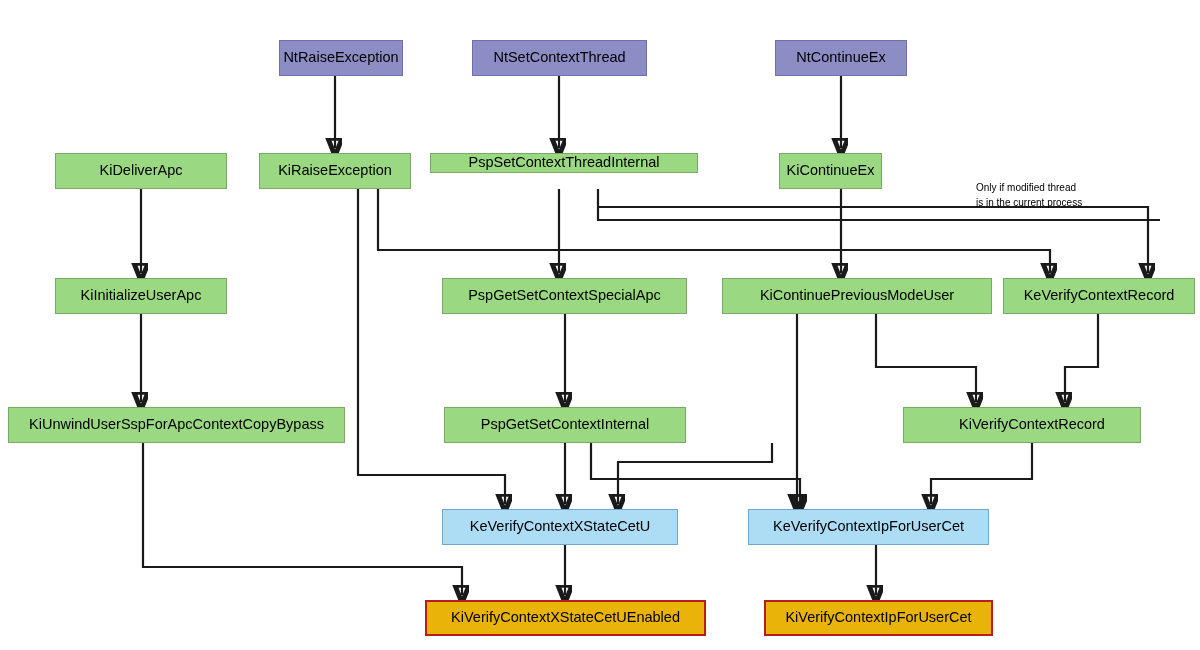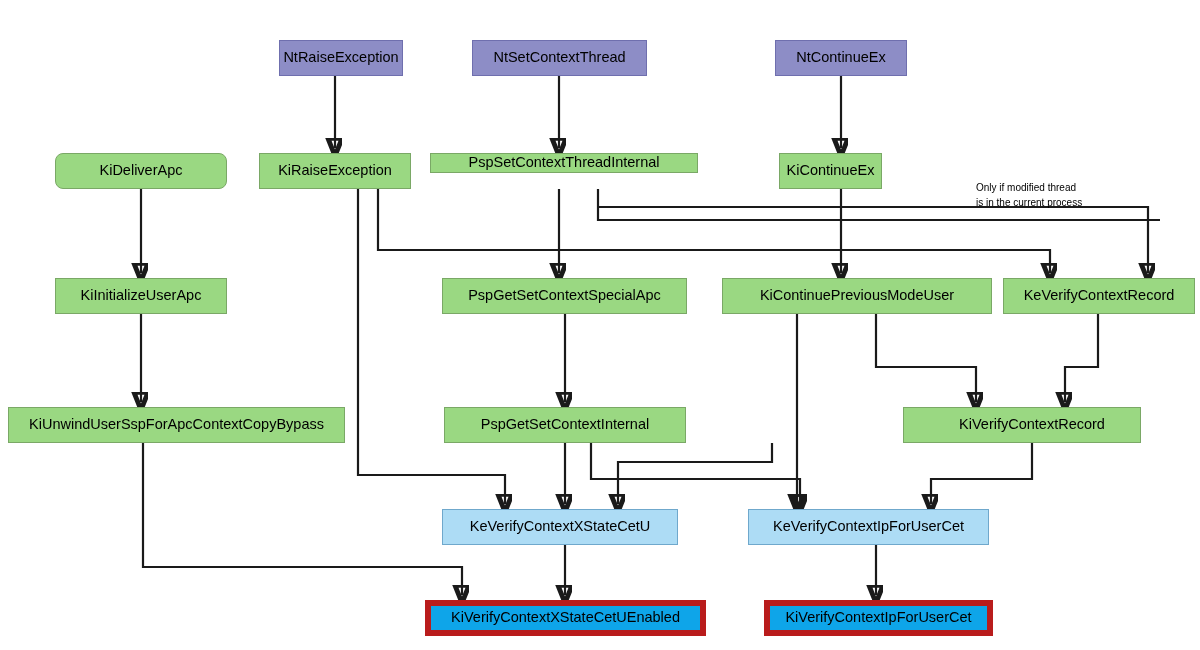--- a/index.html
+++ b/index.html
@@ -18,21 +18,21 @@
     font-size:14.5px;
     color:#000000;
     border:1px solid #7f9a6a;
     line-height:1.1;
     white-space:nowrap;
     z-index:3;
   }
   .node.kind-entry{background:#8D8DC6;border:1px solid #6f6fae;}
   .node.kind-kernel{background:#9AD882;border:1px solid #7aa866;}
   .node.kind-verify{background:#ADDCF5;border:1px solid #6fa8cc;}
-  .node.kind-verify-impl{background:#0ea5e9;border:6px solid #b91c1c;}
+  .node.kind-verify-impl{background:#eab308;border:2px solid #b91c1c;}
   .note{
     position:absolute;
     font-size:10px;
     color:#000000;
     line-height:1.45;
     white-space:pre;
     z-index:4;
   }
   svg#edges{position:absolute;left:0;top:0;width:1200px;height:650px;z-index:1;}
   svg#edges path{fill:none;stroke:#1a1a1a;stroke-width:2.2;}
@@ -75,21 +75,21 @@
   <div id="node-layer">
       <div class="node kind-entry" style="left: 260px; top: 40px; width: 124px; height: 36px; margin-left: 19px;">
         <span>NtRaiseException</span>
       </div>
       <div class="node kind-entry" style="left: 472px; top: 40px; width: 175px; height: 36px;">
         <span>NtSetContextThread</span>
       </div>
       <div class="node kind-entry" style="left: 775px; top: 40px; width: 132px; height: 36px;">
         <span>NtContinueEx</span>
       </div>
-      <div class="node kind-kernel" style="left: 55px; top: 153px; width: 172px; height: 36px; border-radius: 8px;">
+      <div class="node kind-kernel" style="left: 55px; top: 153px; width: 172px; height: 36px;">
         <span>KiDeliverApc</span>
       </div>
       <div class="node kind-kernel" style="left: 259px; top: 153px; width: 152px; height: 36px;">
         <span>KiRaiseException</span>
       </div>
       <div class="node kind-kernel" style="left: 430px; top: 153px; width: 268px; height: 20px;">
         <span>PspSetContextThreadInternal</span>
       </div>
       <div class="node kind-kernel" style="left: 779px; top: 153px; width: 103px; height: 36px;">
         <span>KiContinueEx</span>

